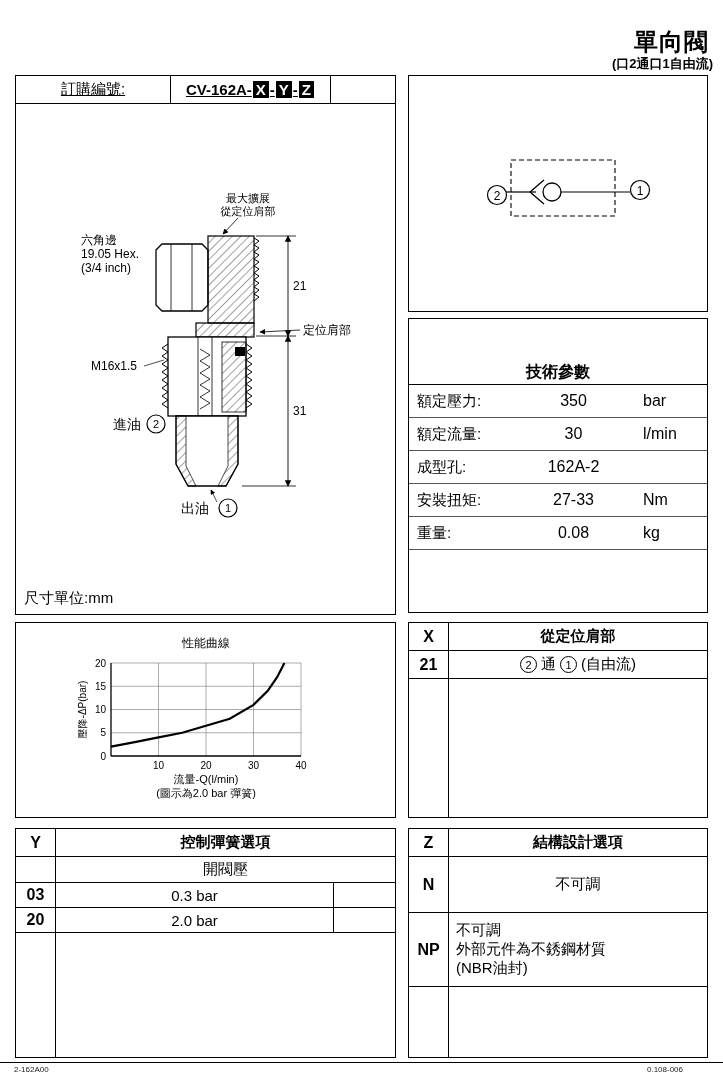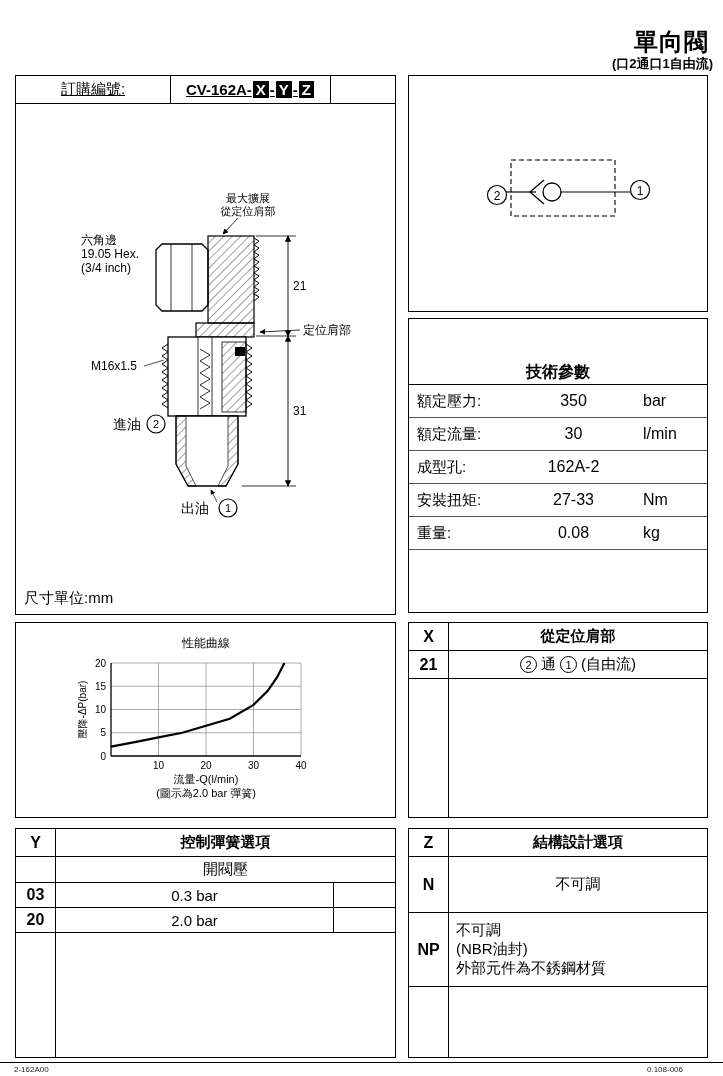--- a/index.html
+++ b/index.html
@@ -271,22 +271,22 @@
       <div class="opt-title">結構設計選項</div>
     </div>
     <div class="opt-row h56">
       <div class="opt-code">N</div>
       <div class="opt-desc">不可調</div>
     </div>
     <div class="opt-row h74">
       <div class="opt-code">NP</div>
       <div class="opt-desc-left">
         <div>不可調</div>
+        <div>外部元件為不銹鋼材質</div>
         <div>(NBR油封)</div>
-        <div>外部元件為不銹鋼材質</div>
       </div>
     </div>
     <div class="opt-filler">
         <div class="opt-code"></div>
         <div style="flex:1"></div>
       </div>
   </div>
 </div>
 
 <div class="footer-line"></div>

